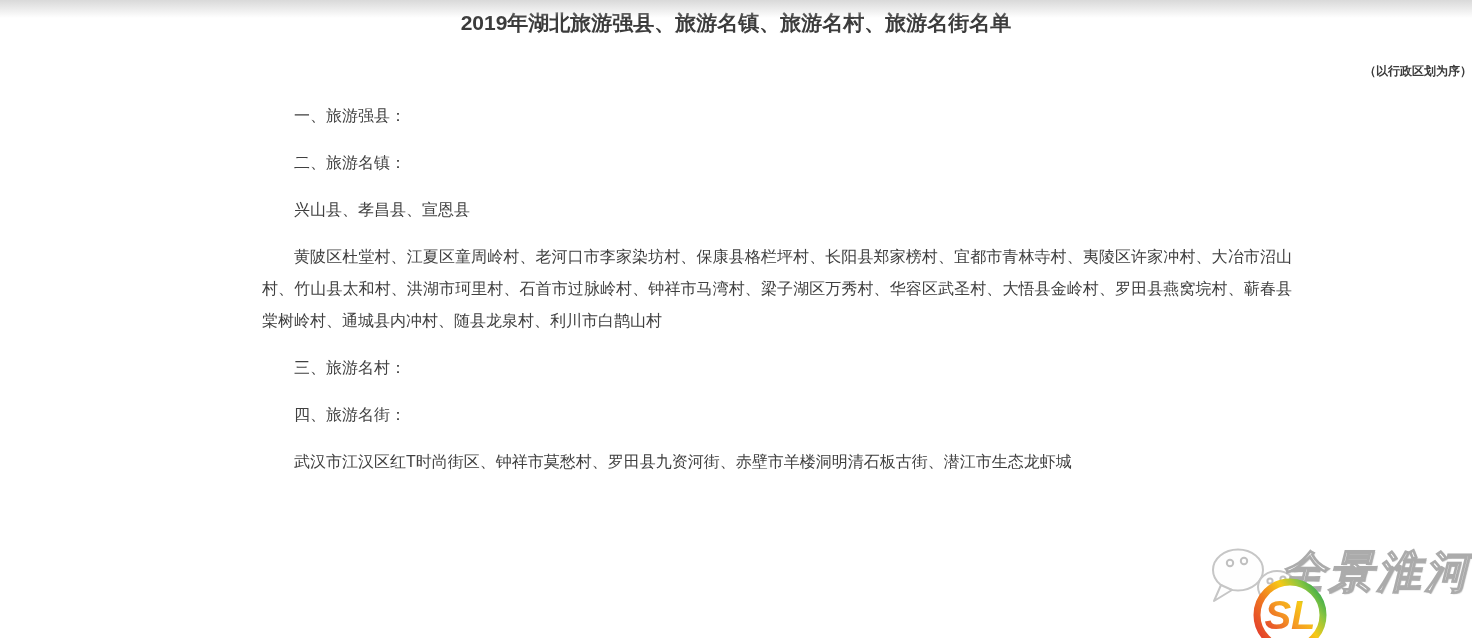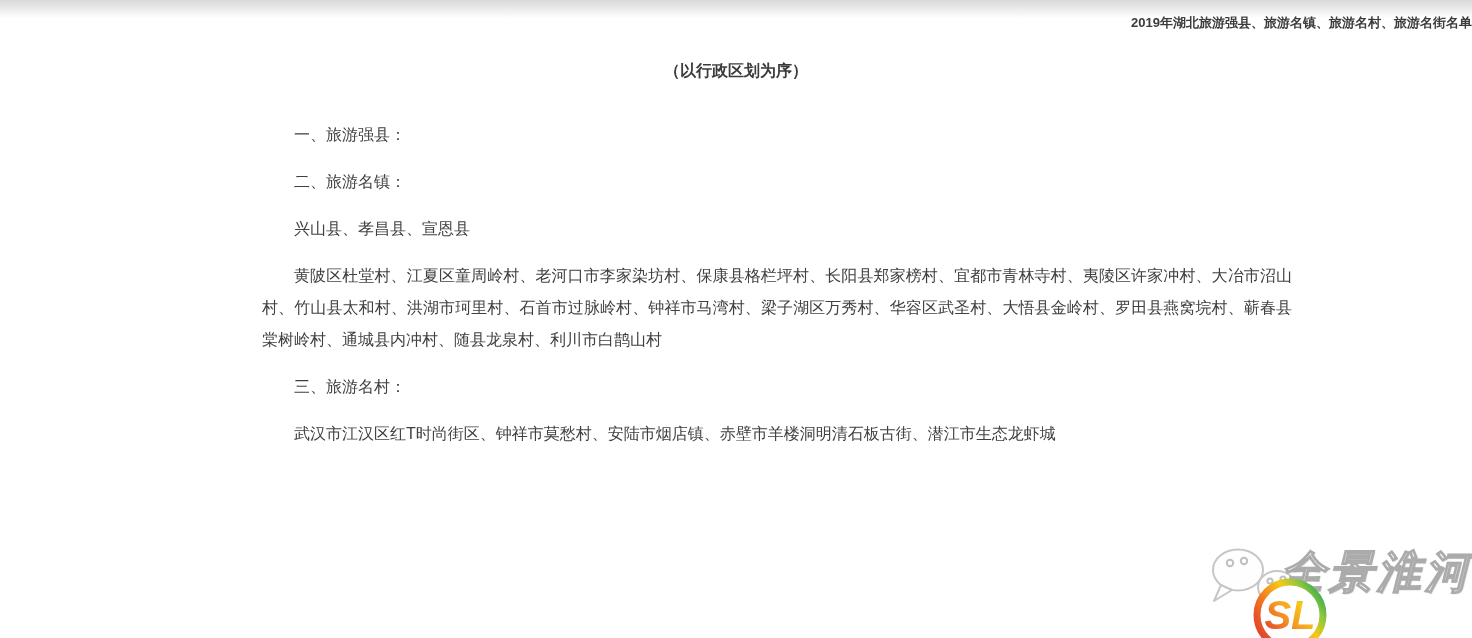--- a/index.html
+++ b/index.html
@@ -10,30 +10,30 @@
     position:relative;
     font-family:"Liberation Sans","DejaVu Sans",sans-serif;
     color:#404040;
   }
   .top-shade{
     position:absolute;left:0;top:0;width:1472px;height:18px;
     background:linear-gradient(to bottom,#d9d9d9,rgba(255,255,255,0));
   }
   .titles{padding-top:12px;width:1472px;}
   .doc-title{
-    text-align:right;font-size:13px;font-weight:bold;
+    text-align:center;font-size:21px;font-weight:bold;
     line-height:22px;color:#3b3b3b;margin:0;
   }
   .doc-subtitle{
-    text-align:center;font-size:16px;font-weight:bold;
+    text-align:right;font-size:12px;font-weight:bold;
     line-height:22px;color:#3b3b3b;margin:26px 0 16px 0;
   }
   .content{
     position:relative;
-    margin:37px 0 0 262px;
+    margin:18px 0 0 262px;
     width:1030px;
   }
   .para{
     margin:0 0 15px 0;
     font-size:16px;
     line-height:32px;
     color:#404040;
     text-indent:2em;
     text-align:justify;
     word-break:break-all;
@@ -68,21 +68,22 @@
 
 <div class="content">
   <div class="para">一、旅游强县：</div>
   <div class="para">二、旅游名镇：</div>
 
   <div class="para">兴山县、孝昌县、宣恩县</div>
 
   <div class="para">黄陂区杜堂村、江夏区童周岭村、老河口市李家染坊村、保康县格栏坪村、长阳县郑家榜村、宜都市青林寺村、夷陵区许家冲村、大冶市沼山村、竹山县太和村、洪湖市珂里村、石首市过脉岭村、钟祥市马湾村、梁子湖区万秀村、华容区武圣村、大悟县金岭村、罗田县燕窝垸村、蕲春县棠树岭村、通城县内冲村、随县龙泉村、利川市白鹊山村</div>
   <div class="para">三、旅游名村：</div>
 
-  <div class="para">武汉市江汉区红T时尚街区、钟祥市莫愁村、安陆市烟店镇、赤壁市羊楼洞明清石板古街、潜江市生态龙虾城</div>
+  <div class="para">四、旅游名街：</div>
+  <div class="para">武汉市江汉区红T时尚街区、钟祥市莫愁村、罗田县九资河街、赤壁市羊楼洞明清石板古街、潜江市生态龙虾城</div>
 </div>
 
 <div class="watermark">
   <svg class="wm-bubbles" width="100" height="64" viewBox="0 0 100 64">
     <g fill="#fefefe" stroke="#c6c6c6" stroke-width="2">
       <ellipse cx="28" cy="23" rx="25" ry="20.5"></ellipse>
       <polygon points="11,38 4,54 22,43" stroke-linejoin="round"></polygon>
       <ellipse cx="67" cy="40" rx="19" ry="16"></ellipse>
       <polygon points="57,52 53,63 68,55" stroke-linejoin="round"></polygon>
     </g>

